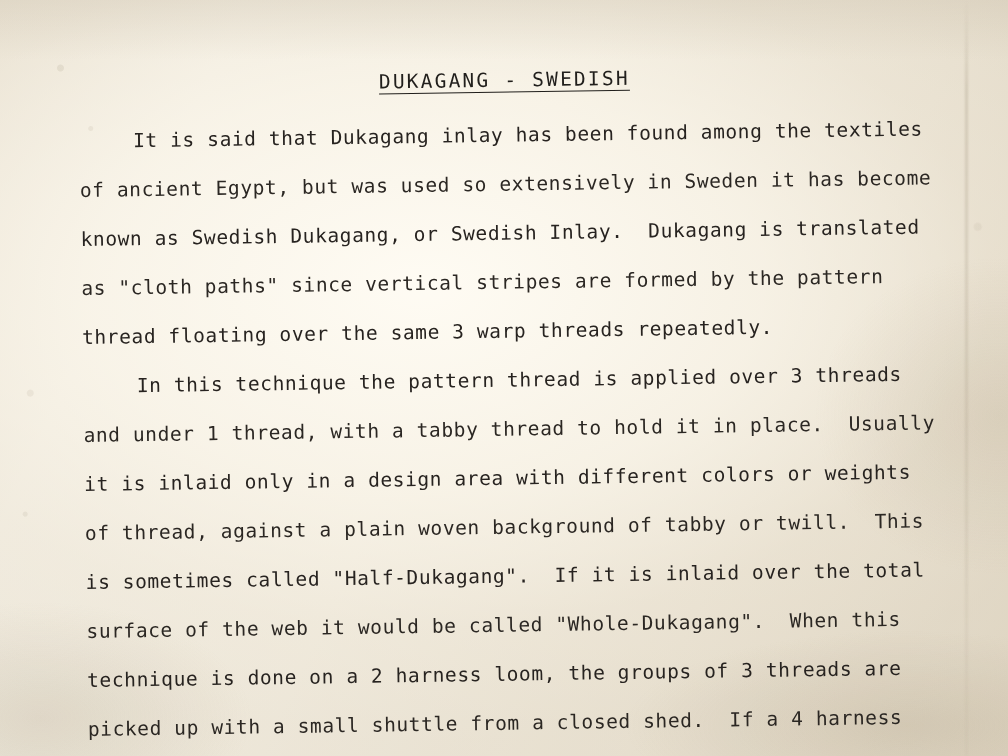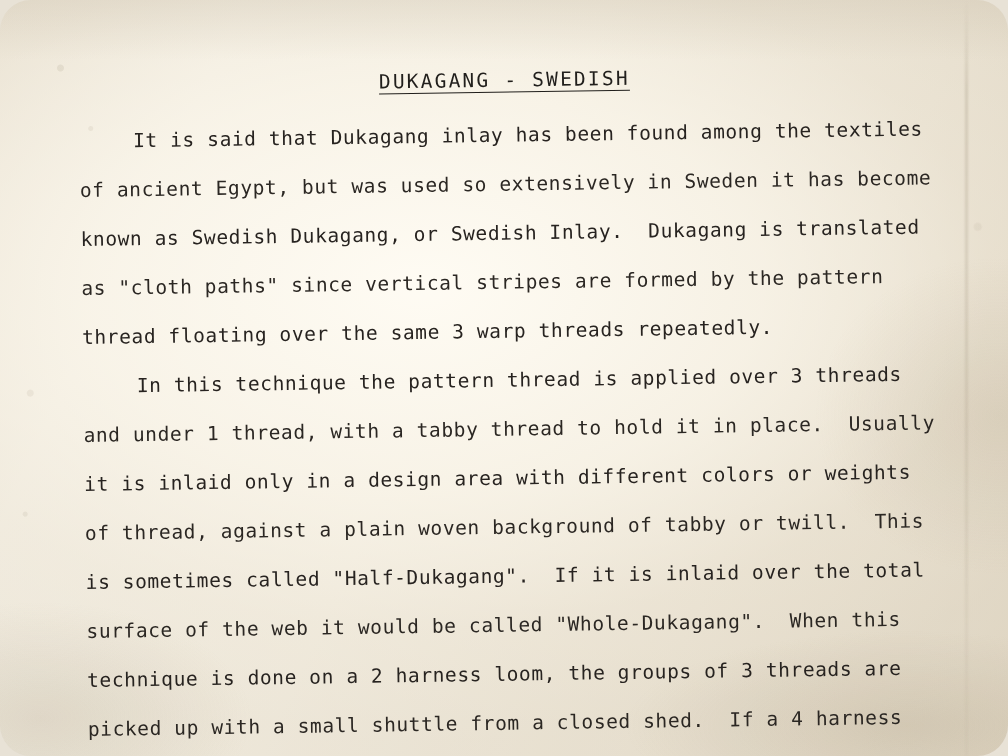--- a/index.html
+++ b/index.html
@@ -16,21 +16,20 @@
 
   
   #page-photo {
     position: relative;
     width: 1008px;
     height: 756px;
     background:
       radial-gradient(ellipse 75% 60% at 42% 38%, rgba(255,252,244,0.95) 0%, rgba(249,244,232,0.75) 45%, rgba(232,223,205,0.35) 75%, rgba(214,203,182,0.25) 100%),
       linear-gradient(115deg, #efe9dc 0%, #f6f2e8 18%, #f4efe3 45%, #ece5d6 72%, #e2d9c7 100%);
     overflow: hidden;
-    border-radius: 31px;
   }
 
   
   #grain {
     position: absolute;
     inset: 0;
     pointer-events: none;
     background:
       radial-gradient(circle at 6% 9%, rgba(150,138,118,0.13) 0 3px, rgba(0,0,0,0) 4px),
       radial-gradient(circle at 9% 17%, rgba(150,138,118,0.10) 0 2px, rgba(0,0,0,0) 3px),

